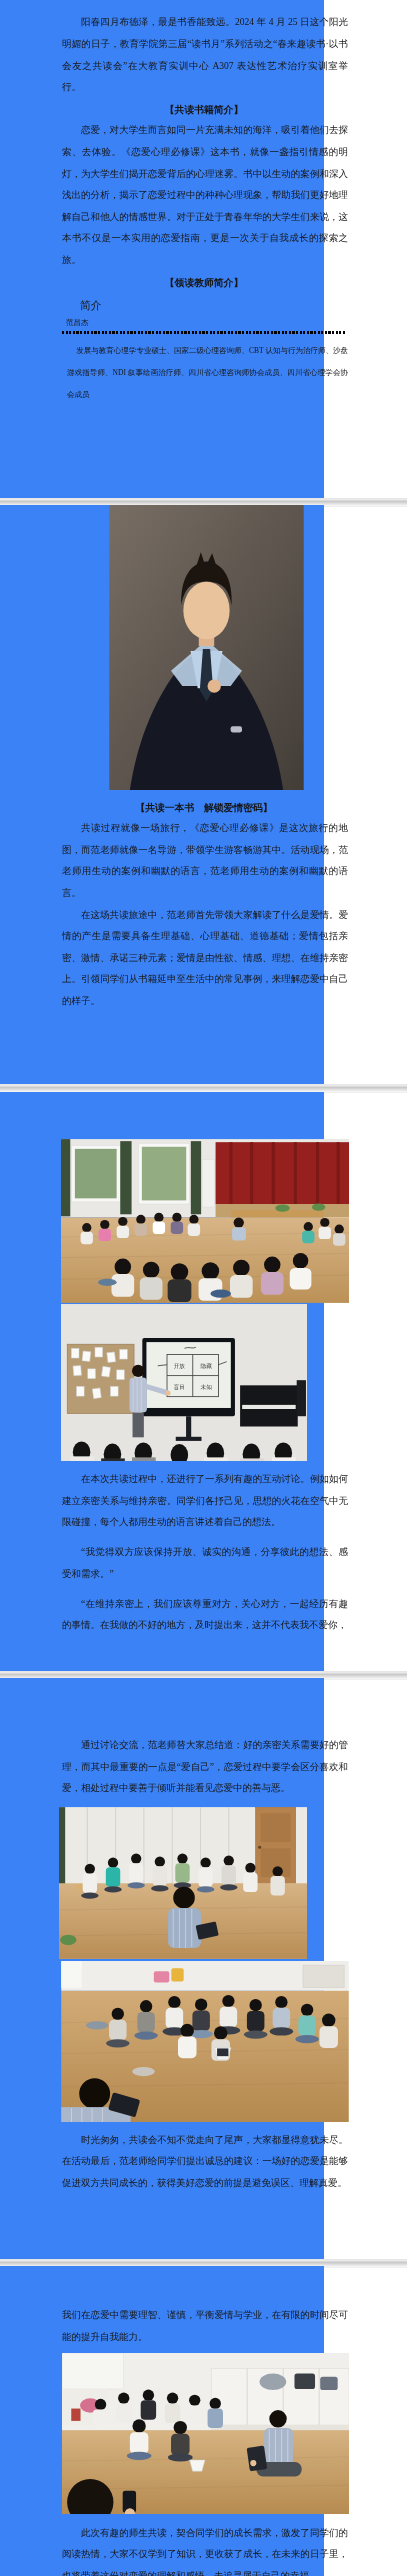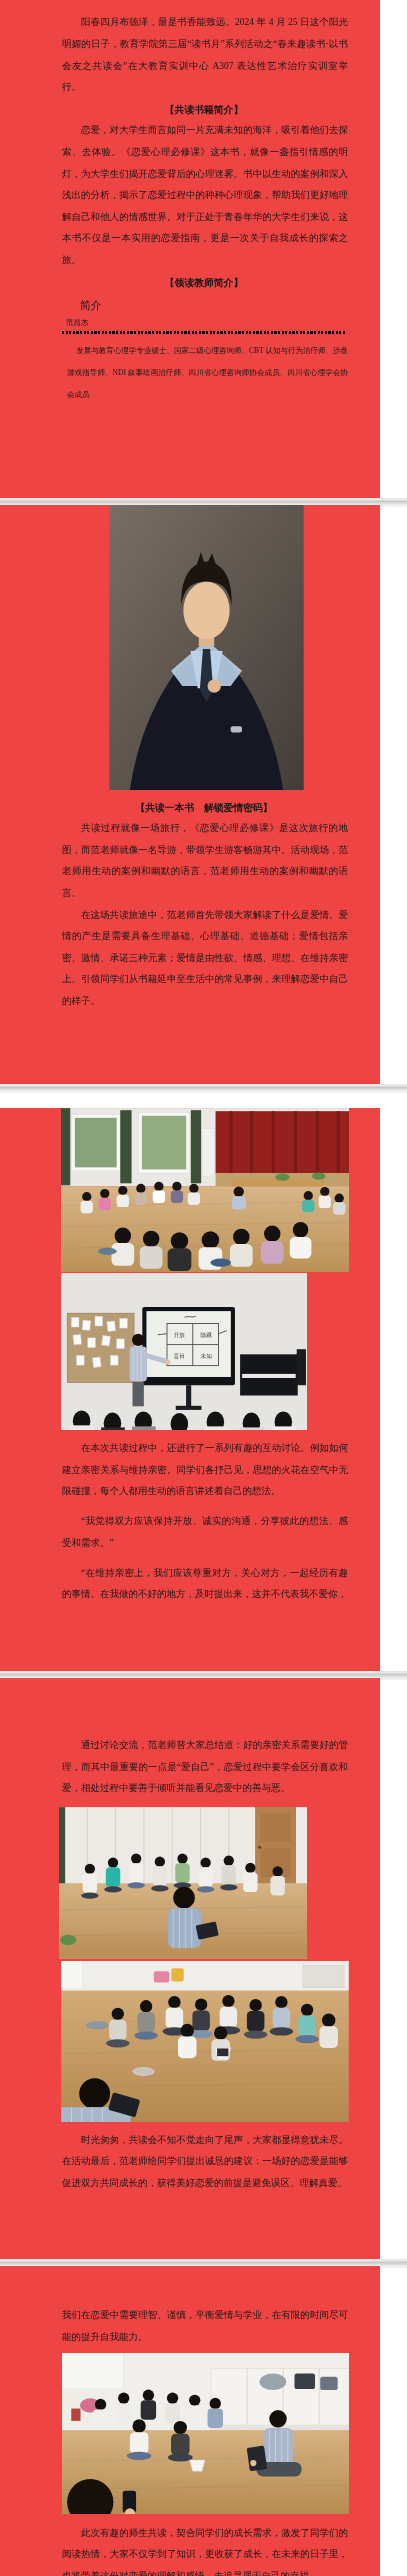--- a/index.html
+++ b/index.html
@@ -1,18 +1,18 @@
 <!DOCTYPE html>
 <html style="font-size:8.2px"><head>
 <meta charset="utf-8">
 <style>
   html,body{margin:0;padding:0;background:#ffffff;}
   .doc{position:relative;width:408px;height:3064px;background:#ffffff;overflow:hidden;
        font-family:"Liberation Serif","DejaVu Serif",serif;color:#161616;}
-  .page{position:absolute;left:0;width:380px;background:#ef4444;box-sizing:border-box;}
+  .page{position:absolute;left:0;width:324px;background:#3b82f6;box-sizing:border-box;}
   .pagebreak{position:absolute;left:0;width:408px;height:7.2px;
      background:linear-gradient(to bottom,#f2f2f2,#c9c9c9 35%,#dcdcdc 60%,#f9f9f9);
      border-top:0.5px solid #e6e6e6;border-bottom:0.5px solid #f0f0f0;}
   .p{margin:0 0 0 62px;width:286px;font-size:9.5px;line-height:21.6px;
      text-align:justify;text-indent:19px;}
   .cont{text-indent:0;}
   .h{margin:0;width:408px;font-size:9.8px;line-height:21.6px;font-weight:bold;text-align:center;}
   .intro-label{margin:2.1px 0 0 80px;font-size:10.8px;line-height:20.6px;}
   .teacher-name{margin:0 0 0 66px;font-size:7.5px;line-height:13.4px;}
   .dashline{margin:2.1px 0 0 62px;width:284px;height:3.1px;
@@ -61,21 +61,21 @@
       <circle cx="204" cy="352" r="13" fill="#e2b68f"></circle>
       <rect x="236" y="430" width="22" height="12" rx="4" fill="#b9bec6"></rect>
     </svg>
     <h2 class="h" style="margin-top:6.7px">【共读一本书　解锁爱情密码】</h2>
     <p class="p">共读过程就像一场旅行，《恋爱心理必修课》是这次旅行的地图，而范老师就像一名导游，带领学生游客畅游其中。活动现场，范老师用生动的案例和幽默的语言，范老师用生动的案例和幽默的语言。</p>
     <p class="p">在这场共读旅途中，范老师首先带领大家解读了什么是爱情。爱情的产生是需要具备生理基础、心理基础、道德基础；爱情包括亲密、激情、承诺三种元素；爱情是由性欲、情感、理想、在维持亲密上。引领同学们从书籍延申至生活中的常见事例，来理解恋爱中自己的样子。</p>
   </section>
 
   <div class="pagebreak" style="top:1084px"></div>
 
-  <section class="page" style="top:1092px;height:579px;margin-top:16px;">
+  <section class="page" style="top:1092px;height:579px;padding-top:47px;">
     <svg class="photo" style="margin-left:61px" width="288" height="164" viewBox="0 0 559 318">
       <rect width="559" height="152" fill="#e9e8e4"></rect>
       <rect x="20" y="12" width="95" height="110" fill="#f7f7f5" stroke="#d8d8d4"></rect>
       <rect x="27" y="19" width="81" height="96" fill="#88a379"></rect>
       <rect x="150" y="8" width="100" height="118" fill="#f7f7f5" stroke="#d8d8d4"></rect>
       <rect x="157" y="15" width="86" height="104" fill="#93ac82"></rect>
       <rect x="0" y="0" width="18" height="150" fill="#3c5038"></rect>
       <rect x="115" y="4" width="22" height="142" fill="#3c5038"></rect>
       <rect x="252" y="4" width="20" height="142" fill="#3c5038"></rect>
       <rect x="274" y="40" width="24" height="92" fill="#f1f1ef" stroke="#dcdcd8"></rect>

